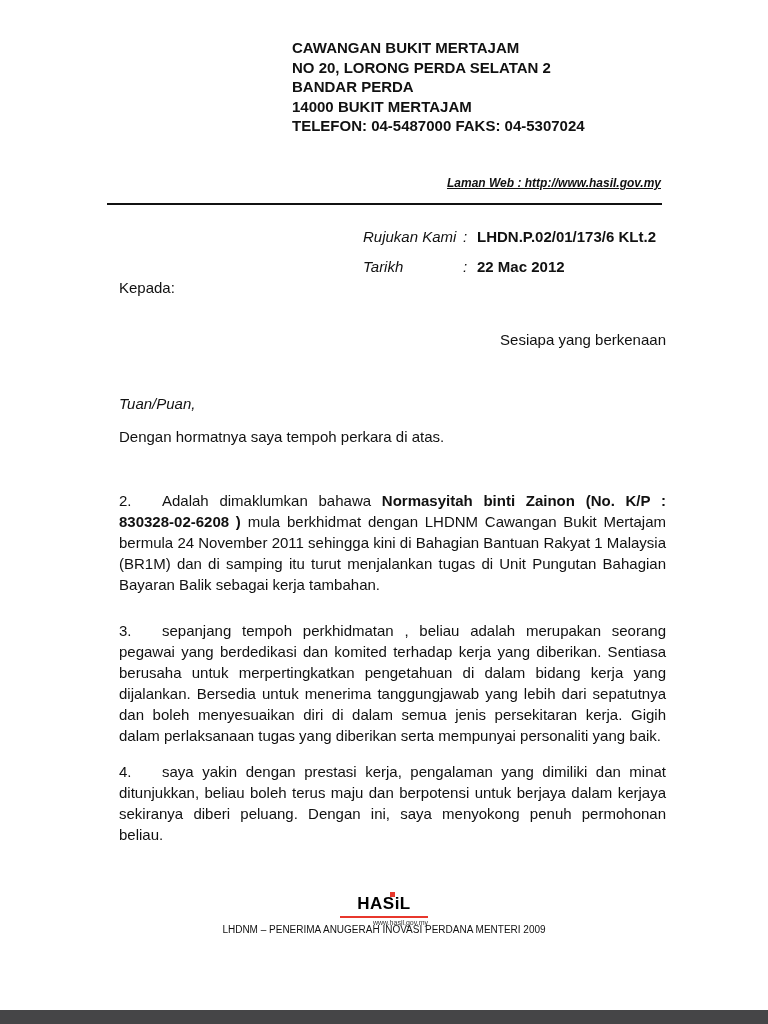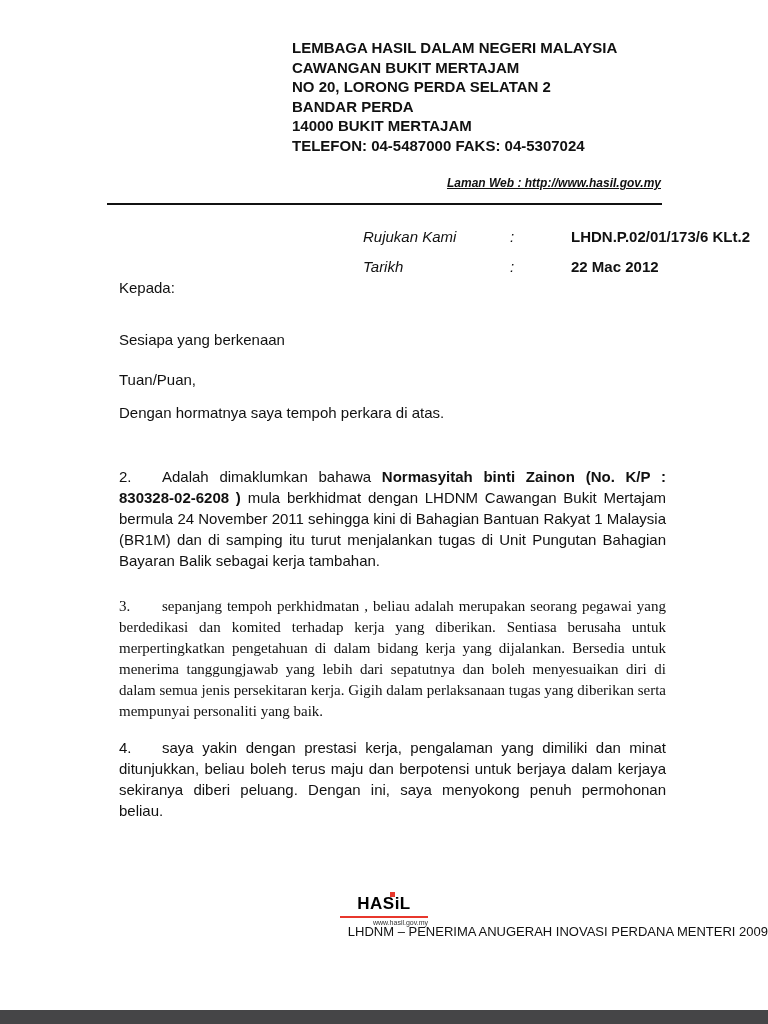--- a/index.html
+++ b/index.html
@@ -22,37 +22,37 @@
     font-size:12px; font-style:italic; font-weight:bold;
     text-decoration:underline;
   }
 
   .divider {
     position:absolute; top:203px; left:107px; width:555px;
     border-top:2px solid #111111;
   }
 
   .ref-block { position:absolute; left:363px; top:228px; font-size:15px; }
-  .ref-row { display:flex; align-items:flex-end;gap:47px; }
+  .ref-row { display:flex; align-items:flex-end; }
   .ref-row + .ref-row { margin-top:13px; }
   .ref-label { width:100px; font-style:italic; }
   .ref-colon { width:14px; font-style:italic; }
   .ref-value { font-weight:bold; white-space:nowrap; }
 
   .body-block {
     position:absolute; left:119px; top:277px; width:547px;
     font-size:15px; line-height:21px;
   }
-  .addressee { margin-top:31px; }
-  .salutation { margin-top:19px; }
+  .addressee { margin-top:31px;text-align:right; }
+  .salutation { margin-top:43px;font-style:italic; }
   .subject { margin-top:25px; font-weight:bold; }
   .intro { margin-top:12px; }
   .para { text-align:justify; }
   .para-2 { margin-top:43px; }
-  .para-3 { margin-top:25px;font-family:Liberation Serif, serif; }
+  .para-3 { margin-top:25px; }
   .para-4 { margin-top:15px; }
   .pnum { display:inline-block; width:43px; }
   .para strong { font-weight:bold; }
 
   .logo {
     position:absolute; left:0; right:0; top:891px;
     text-align:center;
   }
   .logo-word {
     display:inline-block; position:relative;
@@ -64,35 +64,34 @@
     top:1px; right:16px;
   }
   .logo-sub {
     width:88px; margin:0 auto;
     font-size:7px; color:#333333; text-align:right;
     border-top:2px solid #e8372c; padding-top:1px;
   }
 
   .footer-line {
     position:absolute; left:0; right:0; top:924px;
-    text-align:right; font-size:13px;
+    text-align:center; font-size:10px;
   }
 
   .bottom-strip {
     position:absolute; left:0; bottom:0; width:100%; height:14px;
     background:#454547;
   }
 </style>
 </head>
 <body>
 
 <div class="page">
 
   <div class="header-block">
-    <div>LEMBAGA HASIL DALAM NEGERI MALAYSIA</div>
     <div>CAWANGAN BUKIT MERTAJAM</div>
     <div>NO 20, LORONG PERDA SELATAN 2</div>
     <div>BANDAR PERDA</div>
     <div>14000 BUKIT MERTAJAM</div>
     <div>TELEFON: 04-5487000  FAKS: 04-5307024</div>
   </div>
 
   <div class="web-line">Laman Web : http://www.hasil.gov.my</div>
 
   <div class="divider"></div>

